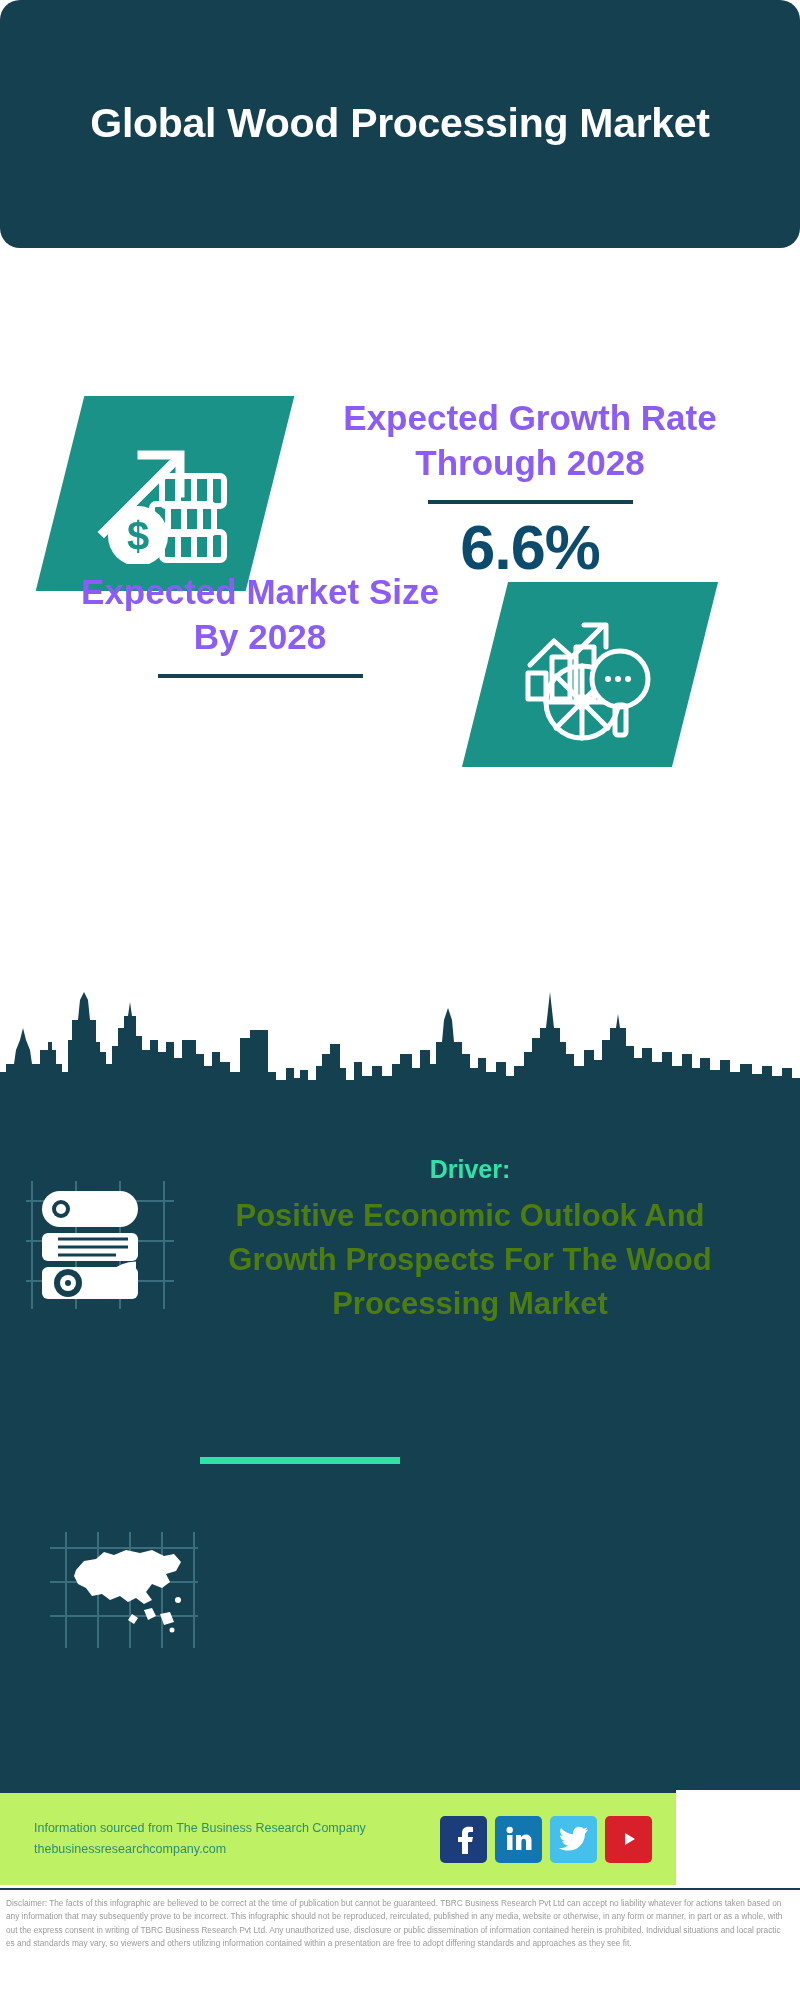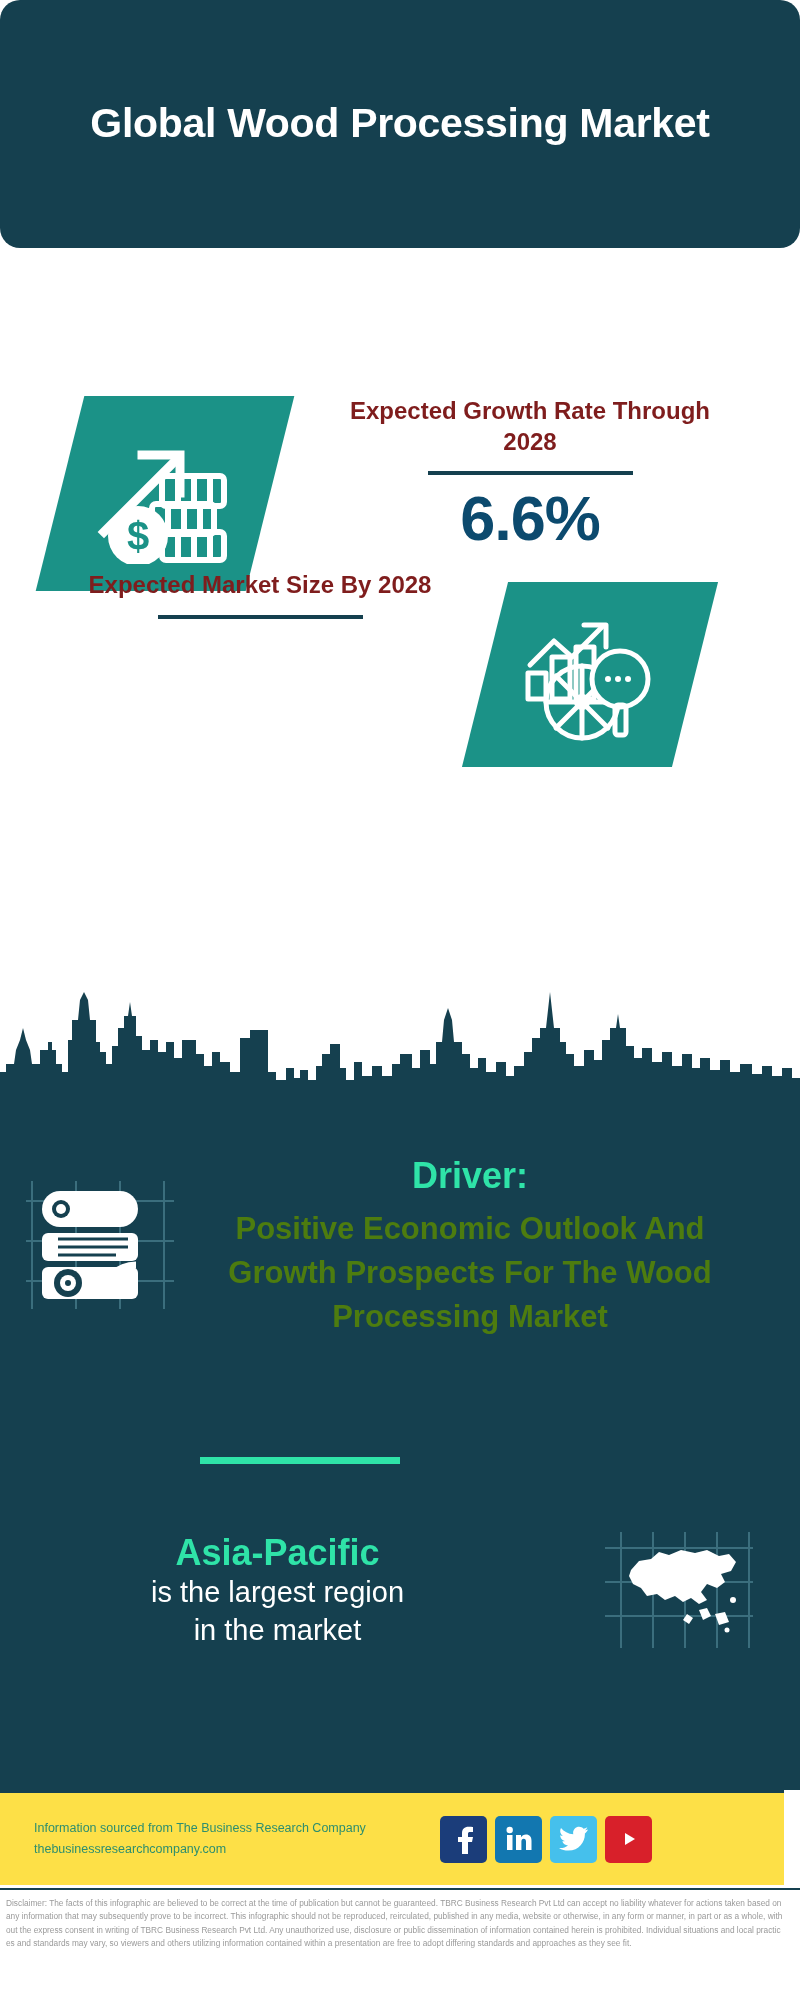--- a/index.html
+++ b/index.html
@@ -35,21 +35,21 @@
     left:60px; top:148px; width:210px; height:195px;
     transform:skewX(-14deg);
   }
   .icon-growth .inner { transform:skewX(14deg); width:100%; height:100%;
       display:flex; align-items:center; justify-content:center; }
 
   .growth-text {
     position:absolute; left:330px; top:148px; width:400px; text-align:center;
   }
   .stat-label {
-    color:#7f1d1d; font-size:24px; font-weight:bold; line-height:1.28;
+    color:#8b5cf6; font-size:35px; font-weight:bold; line-height:1.28;
   }
   .rule-dark {
     width:205px; height:4px; background:#15404f; margin:14px auto 10px auto;
   }
   .stat-value {
     color:#0c4a6e; font-size:63px; font-weight:bold; line-height:1.05;
     letter-spacing:-1px;
   }
 
   
@@ -79,21 +79,21 @@
   
   .driver-row {
     position:absolute; left:0; top:1155px; width:800px;
     display:flex; align-items:flex-start;
   }
   .driver-icon-wrap {
     width:200px; display:flex; justify-content:center; padding-top:20px;
   }
   .driver-text { width:570px; padding-right:30px; text-align:center; }
   .driver-heading {
-    color:#2fe3a8; font-size:36px; font-weight:bold; margin-bottom:10px;
+    color:#2fe3a8; font-size:25px; font-weight:bold; margin-bottom:10px;
   }
   .driver-body {
     color:#4d7c0f; font-size:31px; font-weight:bold; line-height:1.42;
   }
 
   
   .mint-rule {
     position:absolute; left:200px; top:1457px; width:200px; height:7px;
     background:#2fe3a8;
   }
@@ -107,22 +107,22 @@
   .region-name {
     color:#2fe3a8; font-size:36px; font-weight:bold; line-height:1.2;
   }
   .region-sub {
     color:#ffffff; font-size:29px; line-height:1.28; font-weight:400;
   }
   .region-icon-wrap { width:245px; display:flex; justify-content:center; }
 
   
   .source-bar {
-    position:absolute; left:0; top:1790px; width:784px; height:95px;
-    background:#fde047; border-top:3px solid #15404f;
+    position:absolute; left:0; top:1790px; width:676px; height:95px;
+    background:#bef264; border-top:3px solid #15404f;
     display:flex; align-items:center;
   }
   .source-texts { padding-left:34px; width:440px; }
   .source-line {
     color:#2d8e6e; font-size:12.5px; line-height:1.65;
   }
   .socials { display:flex; gap:8px; align-items:center; }
   .soc {
     width:47px; height:47px; border-radius:5px;
     display:flex; align-items:center; justify-content:center;
@@ -258,25 +258,20 @@
     </div>
     <div class="driver-text">
       <div class="driver-heading">Driver:</div>
       <div class="driver-body">Positive Economic Outlook And Growth Prospects For The Wood Processing Market</div>
     </div>
   </div>
 
   <div class="mint-rule"></div>
 
   <div class="region-row">
-    <div class="region-text">
-      <div class="region-name">Asia-Pacific</div>
-      <div class="region-sub">is the largest region</div>
-      <div class="region-sub">in the market</div>
-    </div>
     <div class="region-icon-wrap">
       <svg width="150" height="120" viewBox="0 0 150 120" aria-hidden="true">
         <g stroke="#3b6e7d" stroke-width="2" fill="none">
           <line x1="18" y1="2" x2="18" y2="118"></line>
           <line x1="50" y1="2" x2="50" y2="118"></line>
           <line x1="82" y1="2" x2="82" y2="118"></line>
           <line x1="114" y1="2" x2="114" y2="118"></line>
           <line x1="146" y1="2" x2="146" y2="118"></line>
           <line x1="2" y1="18" x2="150" y2="18"></line>
           <line x1="2" y1="52" x2="150" y2="52"></line>

